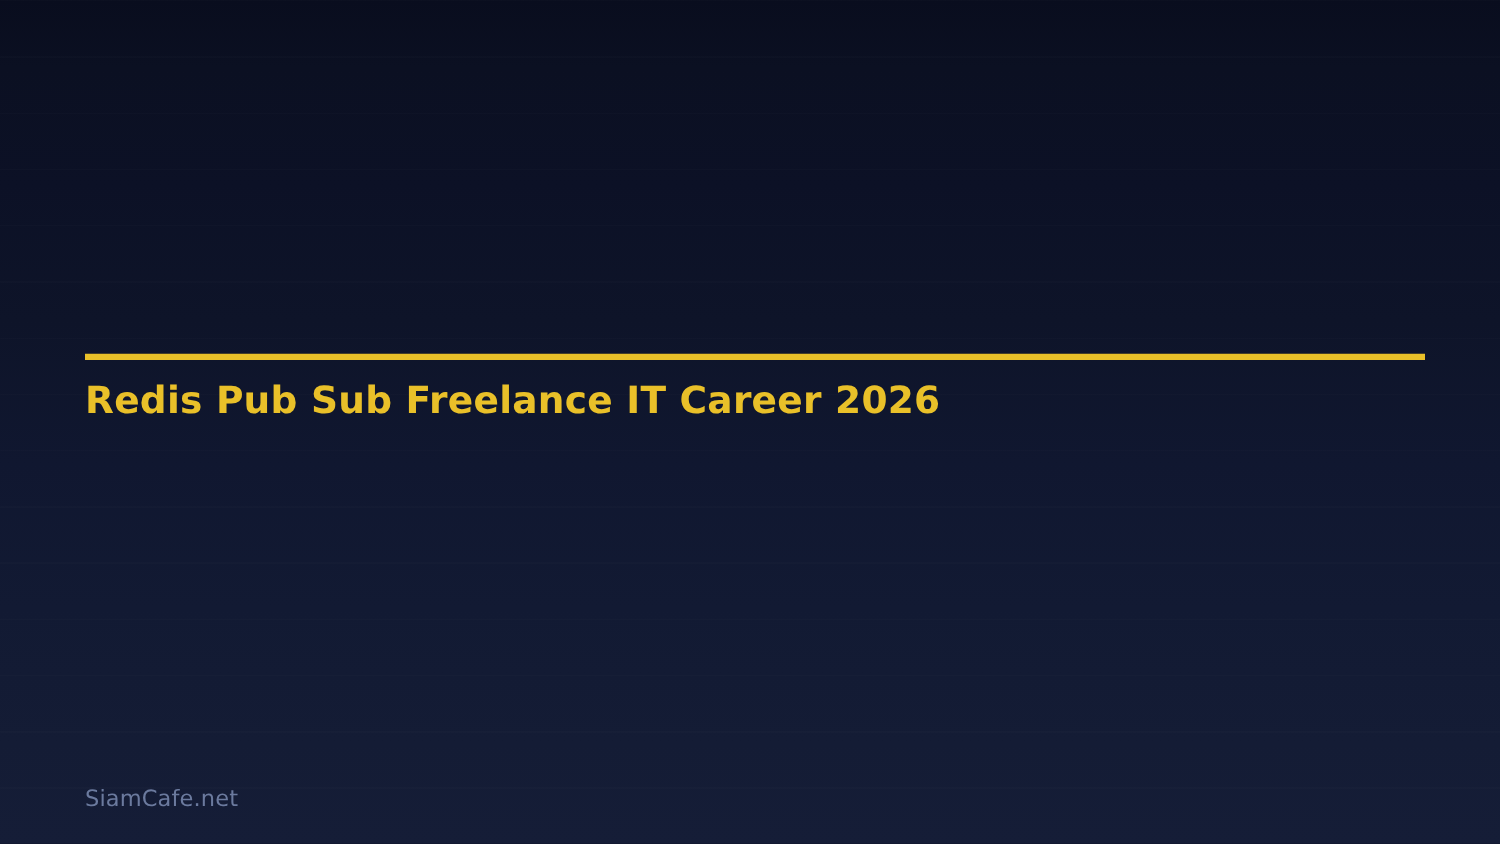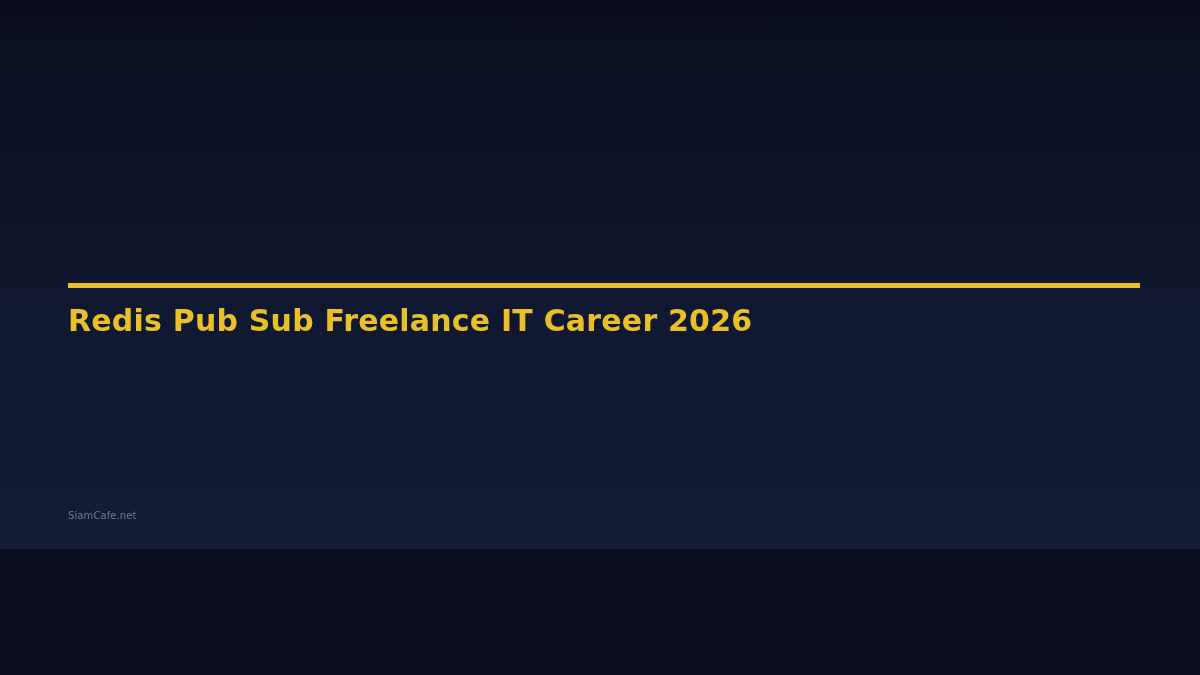--- a/index.html
+++ b/index.html
@@ -13,21 +13,21 @@
     height: 675px;
     overflow: hidden;
     font-family: "DejaVu Sans", "Liberation Sans", sans-serif;
     background: #0a0e20;
   }
 
   
   .slide {
     position: relative;
     width: 1200px;
-    height: 549px;
+    height: 675px;
     box-sizing: border-box;
     
     background-image: linear-gradient(
       to bottom,
       #090d1e   0%,
       #0b1022   8%,
       #0c1126  22%,
       #0e1429  38%,
       #101730  55%,
       #121a33  72%,
@@ -78,21 +78,21 @@
   }
 
   
   .footer {
     position: absolute;
     left: 68px;
     bottom: 26px;
   }
 
   .footer-brand {
-    font-size: 10px;
+    font-size: 18px;
     line-height: 1;
     font-weight: normal;
     color: #6b7a9e;
     letter-spacing: 0.1px;
   }
 </style>
 </head>
 <body>
 
 <div class="slide">

